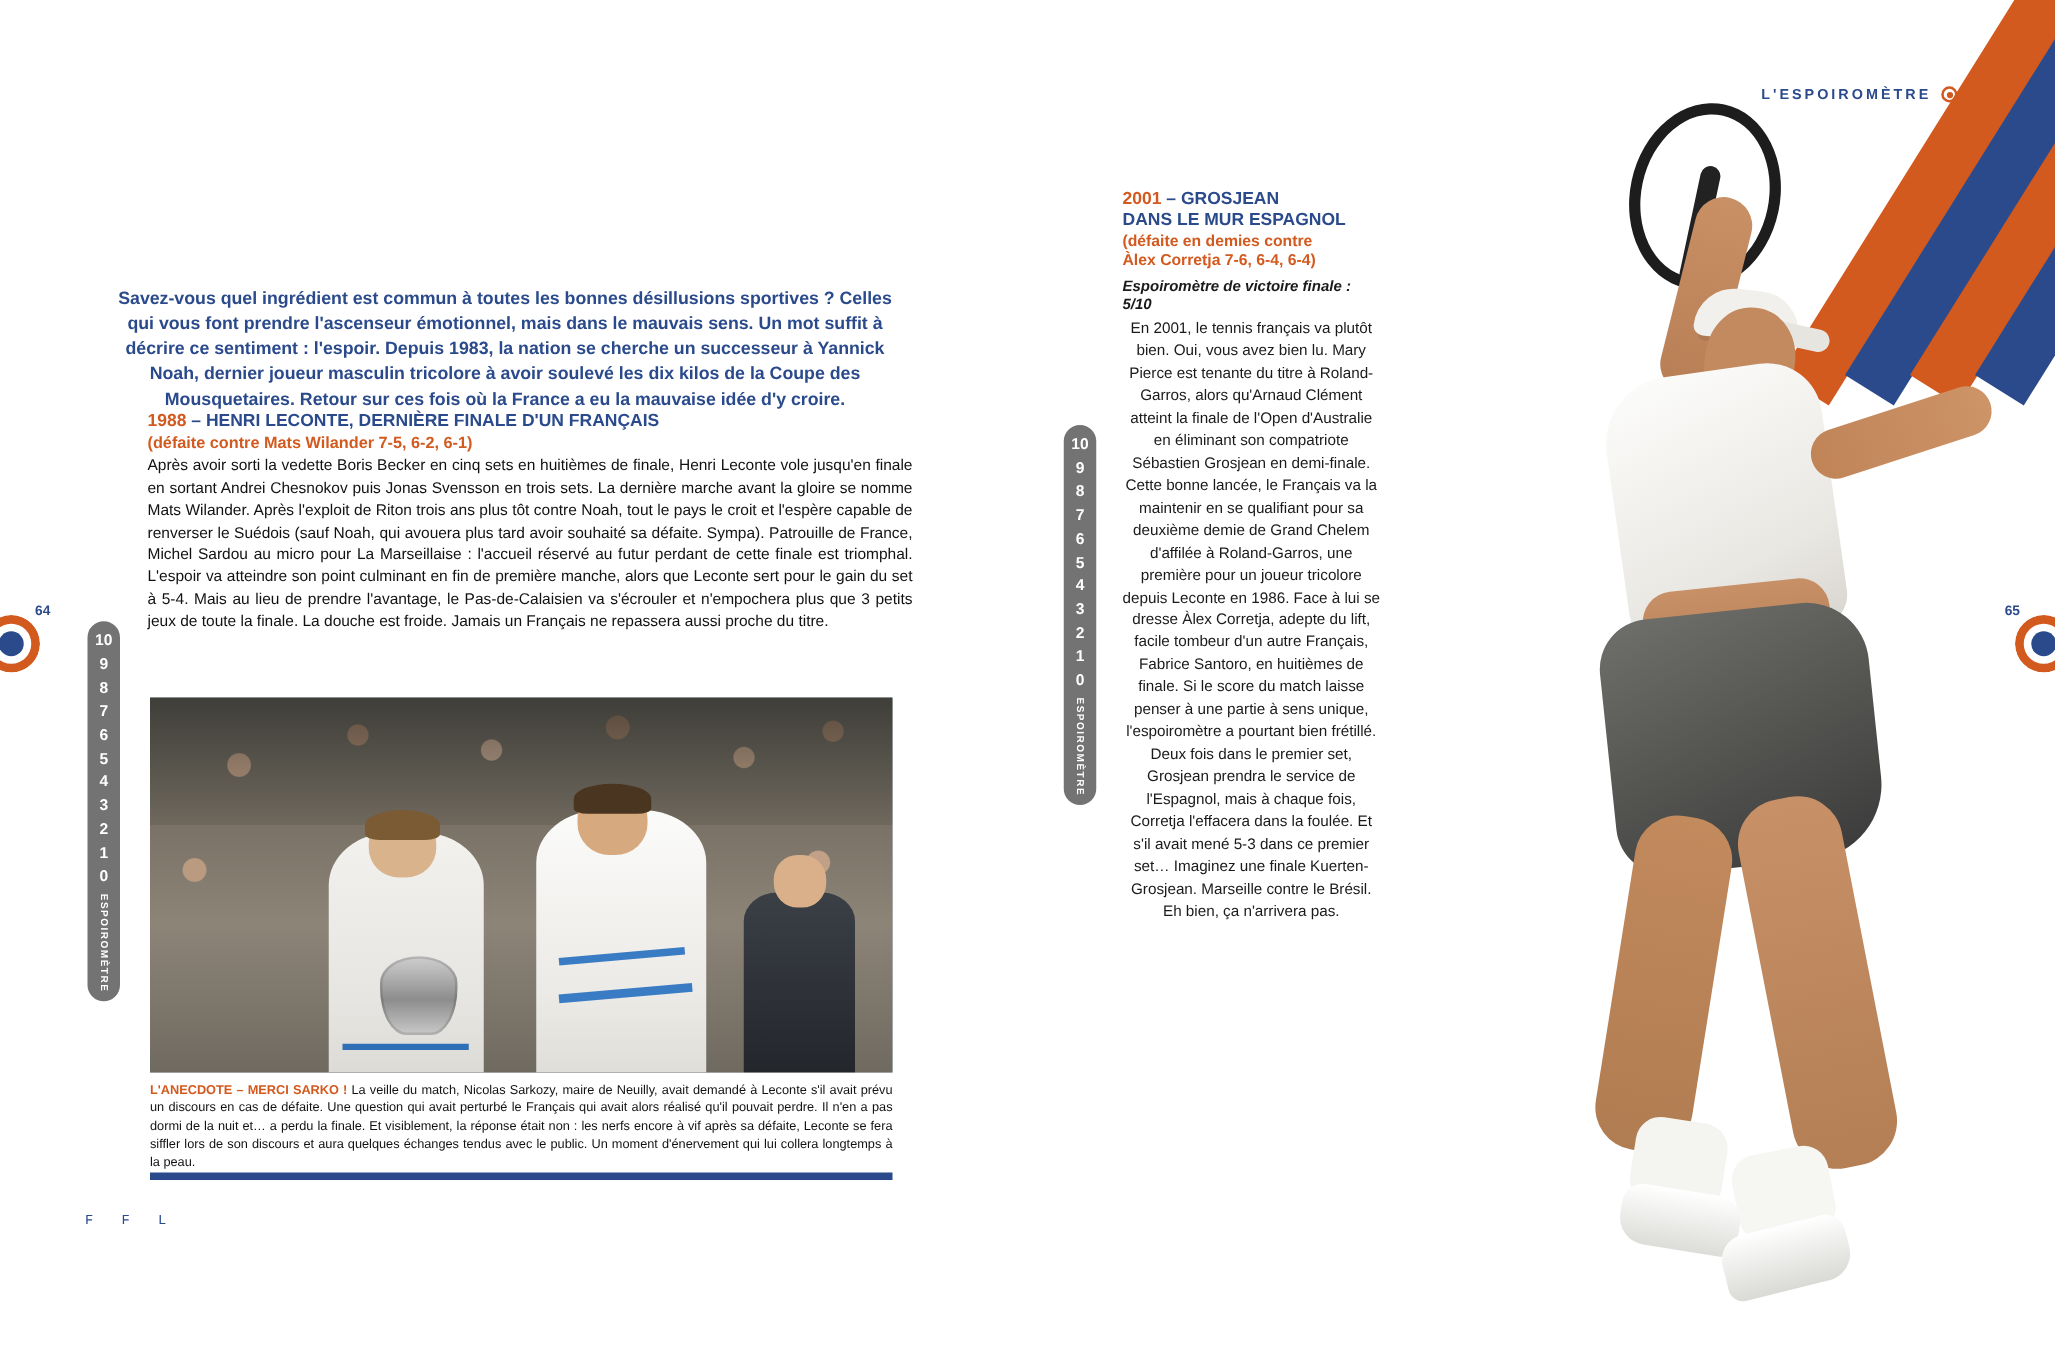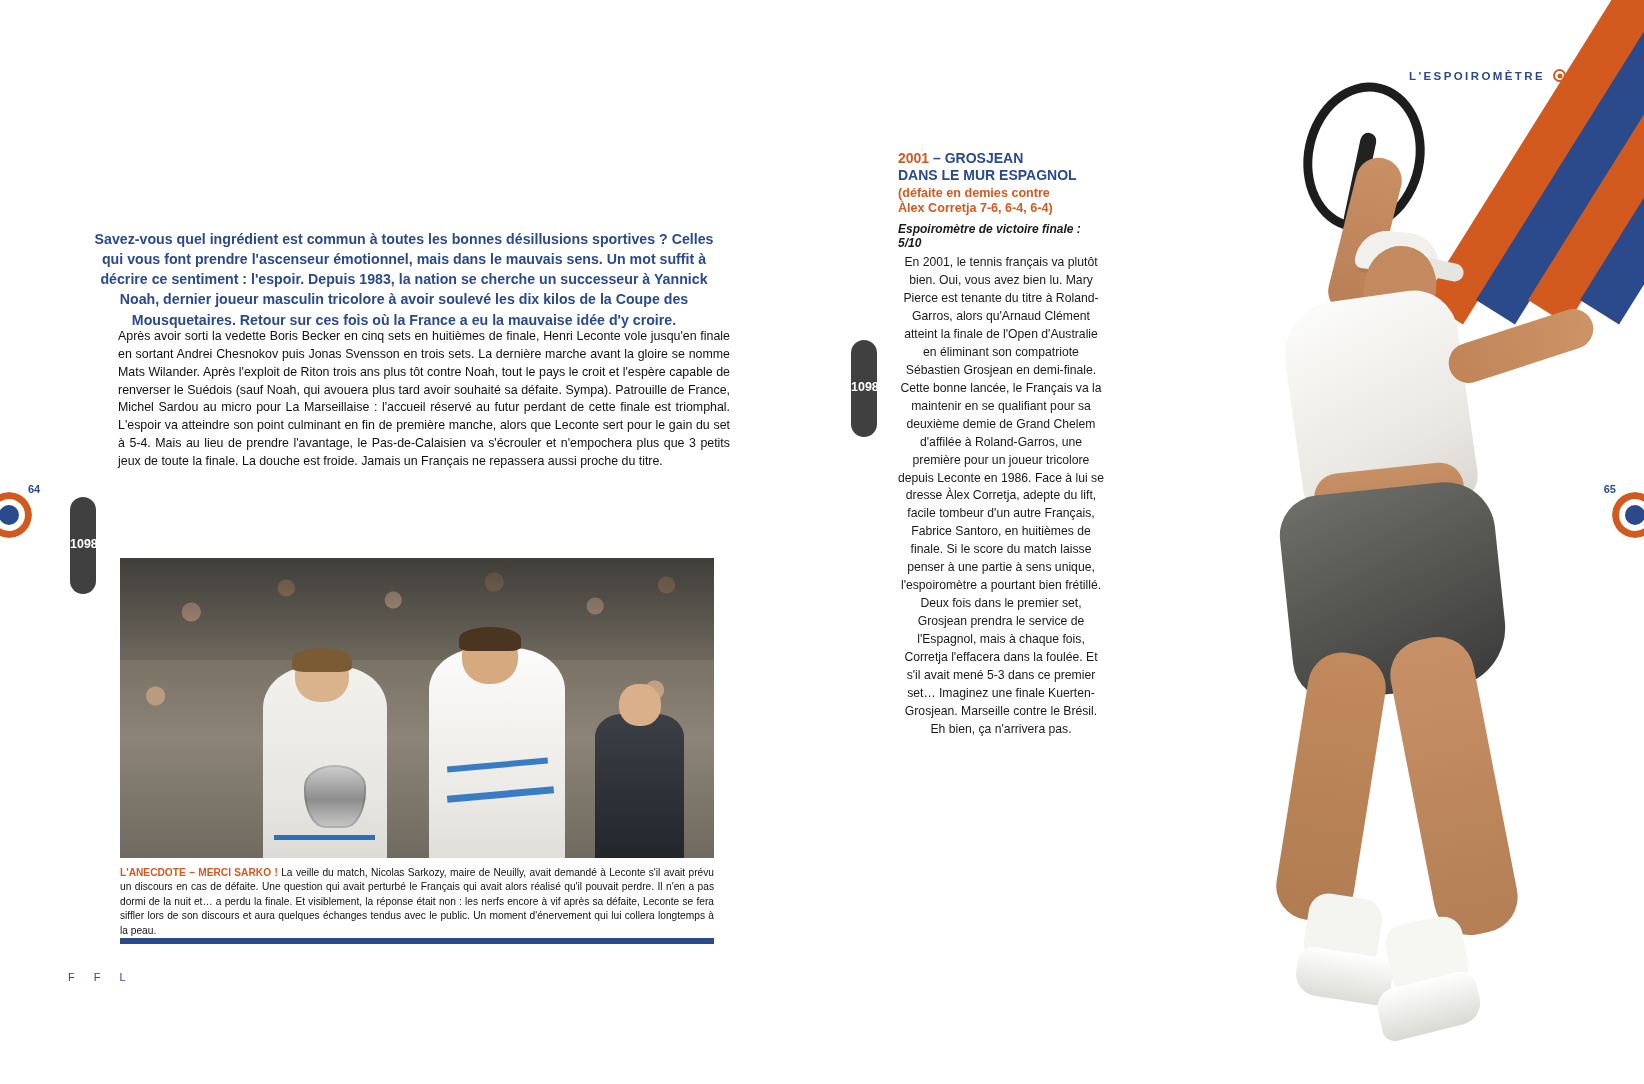--- a/index.html
+++ b/index.html
@@ -121,26 +121,26 @@
     background:#d9b089; border-radius:46%; }
 
   .caption-box {
     position:absolute; left:120px; top:866px; width:594px; z-index:5;
     font-size:10.2px; line-height:1.42; color:#111; text-align:justify;
   }
   .caption-box .cap-lead { color:#d35a1f; font-weight:bold; }
   .caption-rule { position:absolute; left:120px; top:938px; width:594px; height:6px; background:#2a4a8c; z-index:5; }
 
   .footer-left { position:absolute; left:68px; top:971px; z-index:5;
-    font-size:11px; color:#2a4a8c; letter-spacing:8px; }
+    font-size:11px; color:#2a4a8c; letter-spacing:8px;font-family:Liberation Mono, monospace; }
 
   
   .gauge {
-    position:absolute; width:26px; border-radius:13px; background:#404040;
-    z-index:5; display:flex; flex-direction:row; align-items:center;
+    position:absolute; width:26px; border-radius:13px; background:#737373;
+    z-index:5; display:flex; flex-direction:column; align-items:center;
     padding:6px 0 8px 0; color:#ffffff; font-weight:bold; font-size:12.5px;justify-content:space-between;
   }
   .gauge .num { line-height:1.0; padding:3.2px 0; }
   .gauge .vlabel {
     writing-mode:vertical-rl; text-orientation:mixed;
     font-size:8px; letter-spacing:1.2px; margin-top:4px; color:#ffffff;
   }
   .gauge-left { left:70px; top:497px; }
   .gauge-right { left:851px; top:340px; }
 
@@ -221,20 +221,25 @@
     <div class="ring1"></div>
       <div class="ring2"></div>
       <div class="ring3"></div>
   </div>
   <div class="folio folio-right">65</div>
 
 
   <div class="chapo">Savez-vous quel ingrédient est commun à toutes les bonnes désillusions sportives ? Celles qui vous font prendre l'ascenseur émotionnel, mais dans le mauvais sens. Un mot suffit à décrire ce sentiment : l'espoir. Depuis 1983, la nation se cherche un successeur à Yannick Noah, dernier joueur masculin tricolore à avoir soulevé les dix kilos de la Coupe des Mousquetaires. Retour sur ces fois où la France a eu la mauvaise idée d'y croire.</div>
 
   <div class="art1">
+    <div class="kicker">
+      <span class="yr">1988</span>
+      <span>– HENRI LECONTE, DERNIÈRE FINALE D'UN FRANÇAIS</span>
+    </div>
+    <div class="score-line">(défaite contre Mats Wilander 7-5, 6-2, 6-1)</div>
     <div class="body-text">Après avoir sorti la vedette Boris Becker en cinq sets en huitièmes de finale, Henri Leconte vole jusqu'en finale en sortant Andrei Chesnokov puis Jonas Svensson en trois sets. La dernière marche avant la gloire se nomme Mats Wilander. Après l'exploit de Riton trois ans plus tôt contre Noah, tout le pays le croit et l'espère capable de renverser le Suédois (sauf Noah, qui avouera plus tard avoir souhaité sa défaite. Sympa). Patrouille de France, Michel Sardou au micro pour La Marseillaise : l'accueil réservé au futur perdant de cette finale est triomphal. L'espoir va atteindre son point culminant en fin de première manche, alors que Leconte sert pour le gain du set à 5-4. Mais au lieu de prendre l'avantage, le Pas-de-Calaisien va s'écrouler et n'empochera plus que 3 petits jeux de toute la finale. La douche est froide. Jamais un Français ne repassera aussi proche du titre.</div>
   </div>
 
   <div class="gauge gauge-left">
     <span class="num">10</span>
     <span class="num">9</span>
     <span class="num">8</span>
     <span class="num">7</span>
     <span class="num">6</span>
     <span class="num">5</span>

